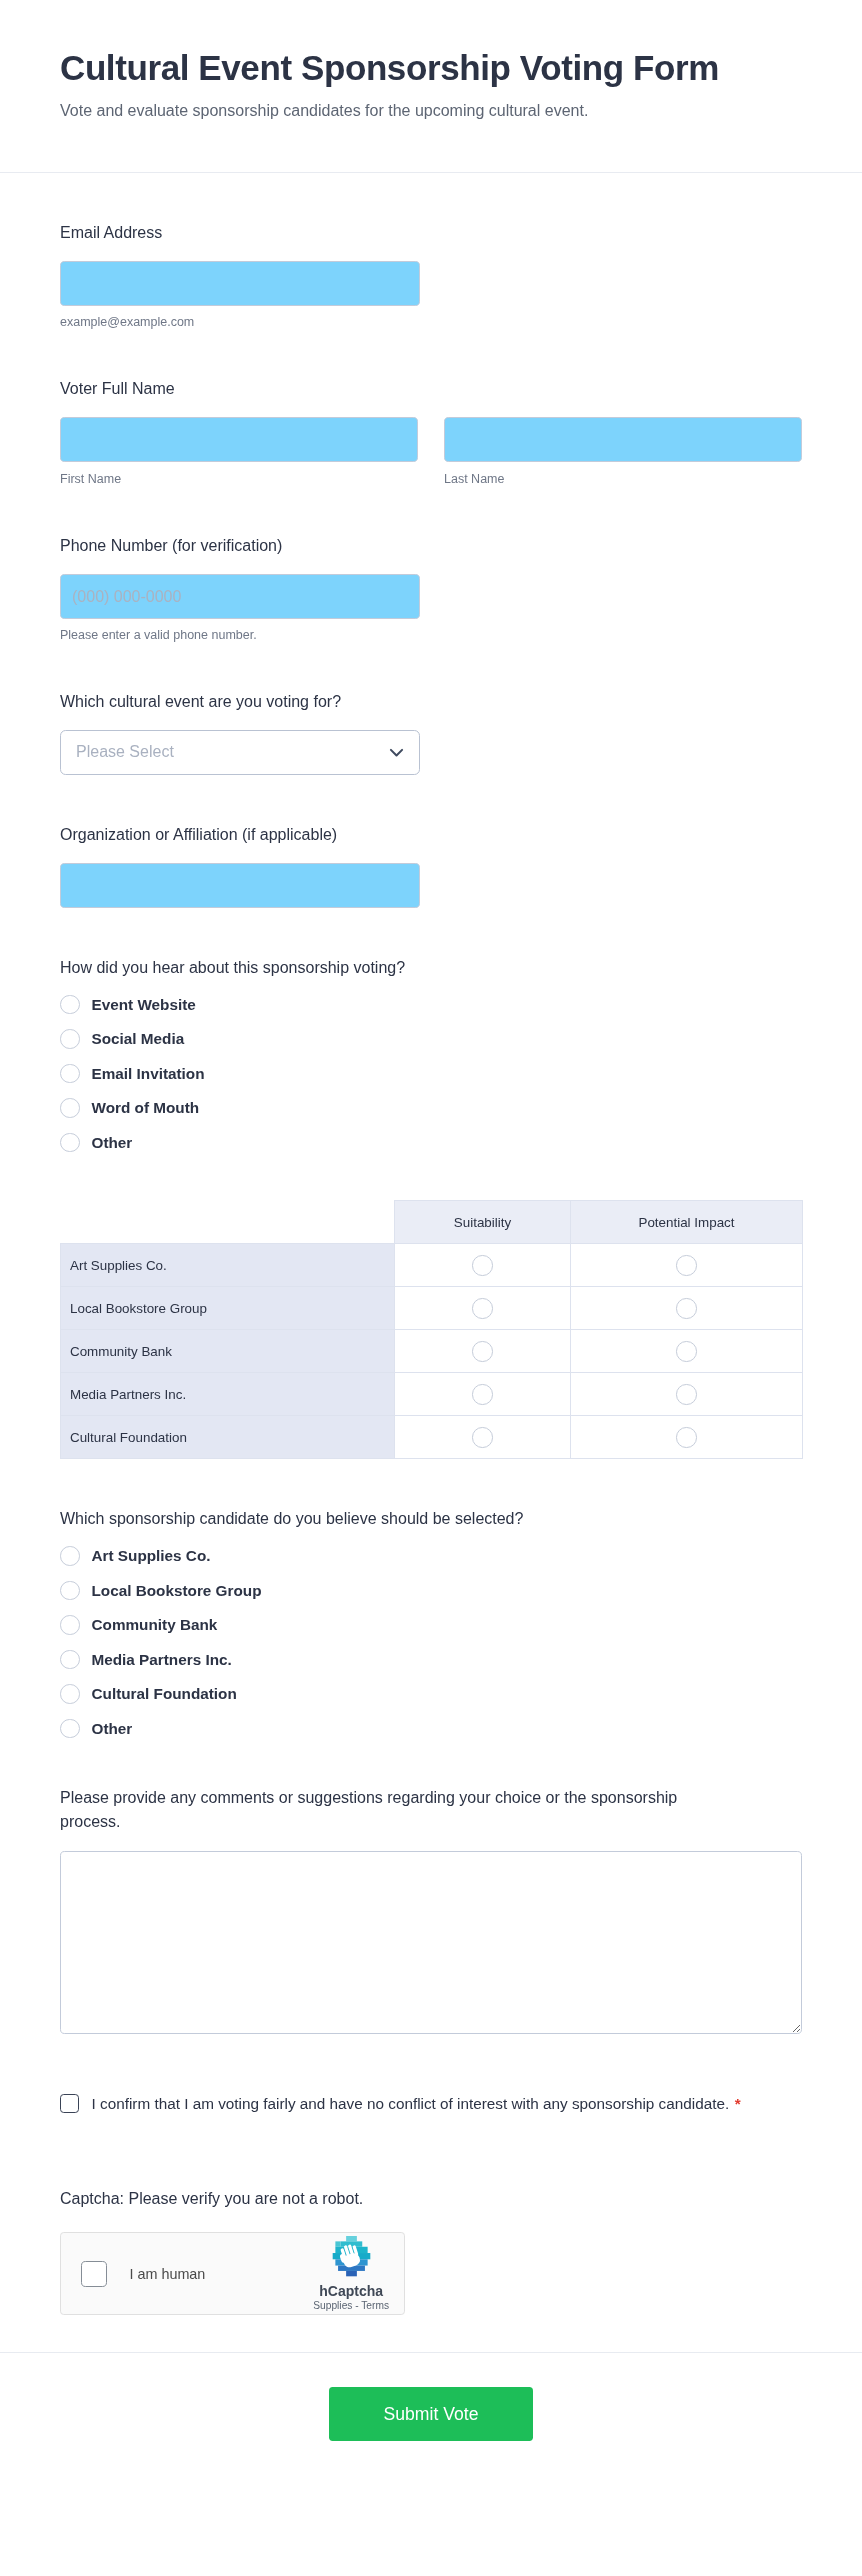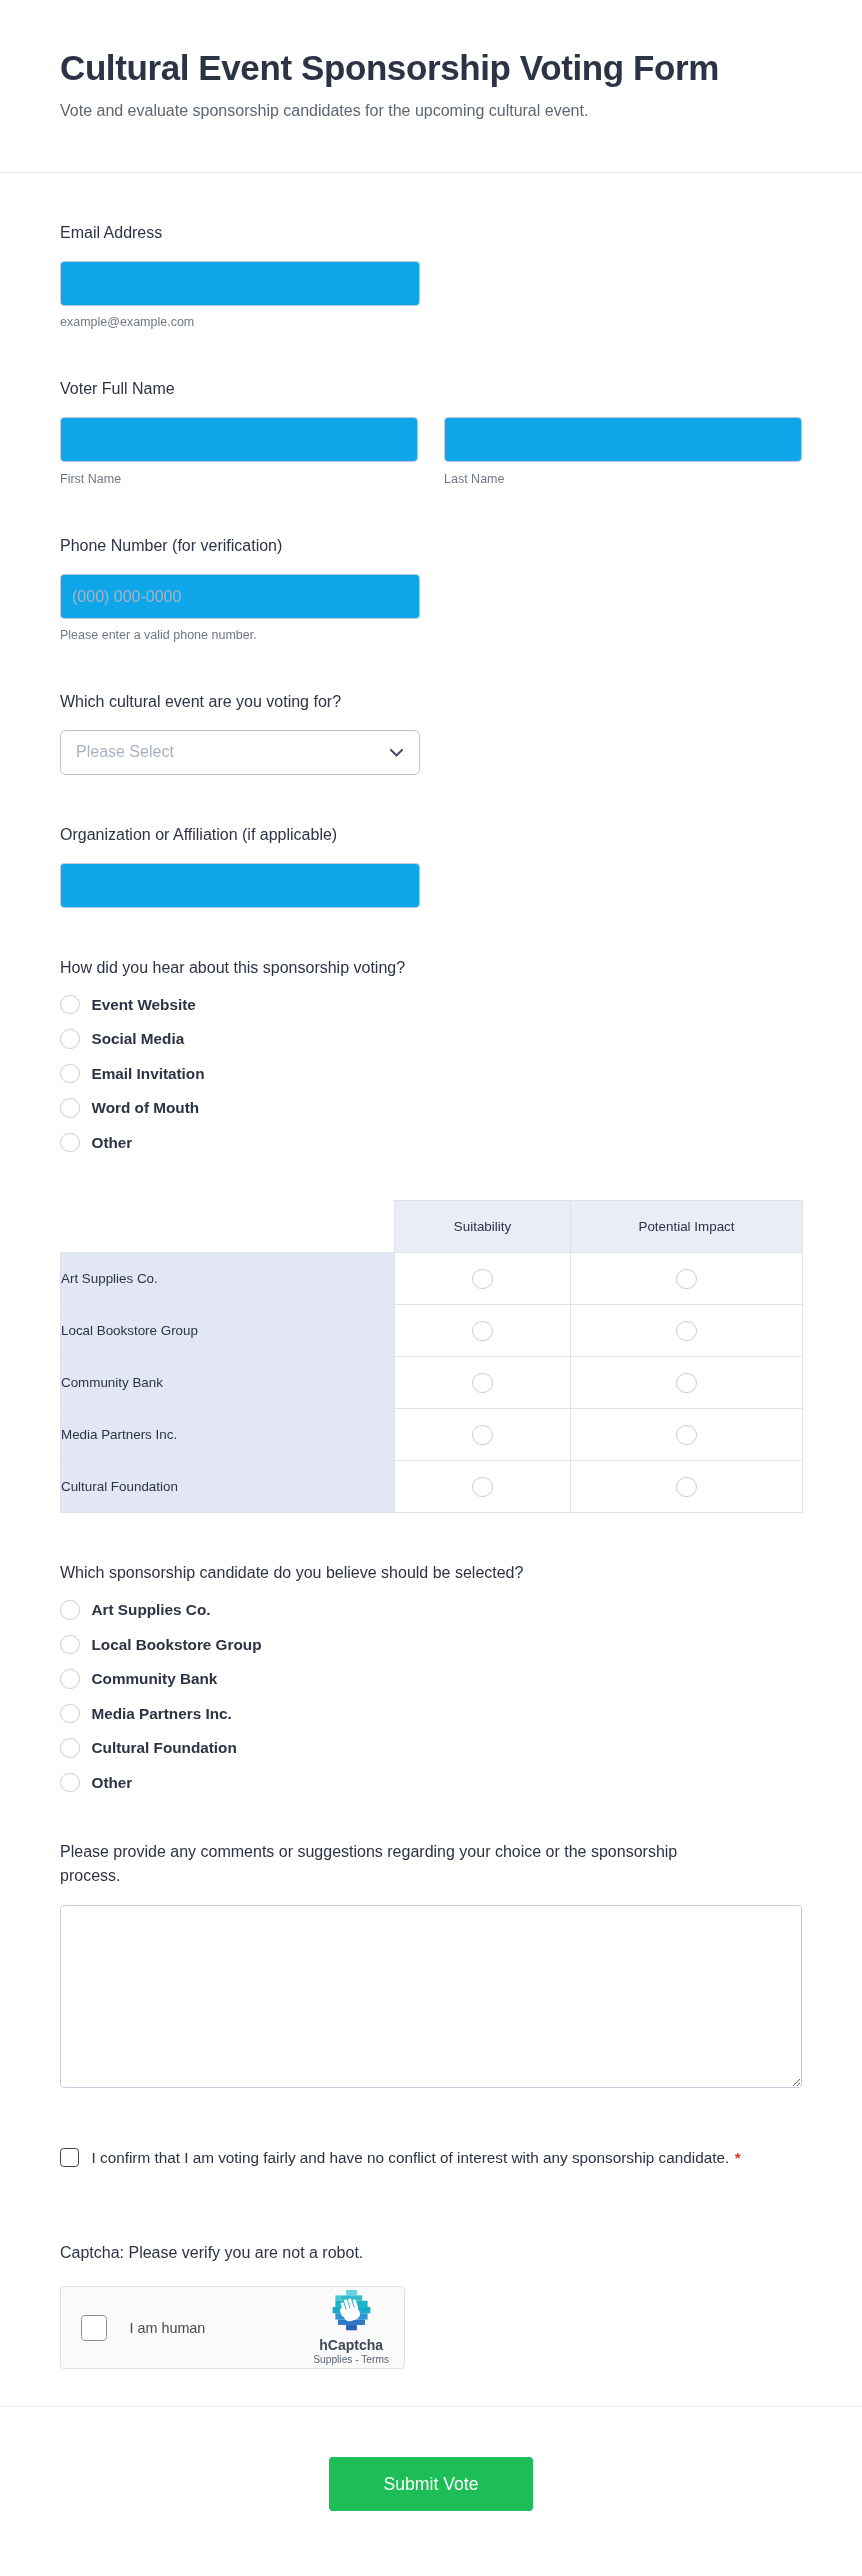--- a/index.html
+++ b/index.html
@@ -43,21 +43,21 @@
   .inputs-row { display: flex; gap: 26px; margin-top: 16px; width: 742px; }
   .inputs-row .col { flex: 1; }
   .text-input {
     width: 100%;
     height: 45px;
     border: 0.9px solid #c3cbda;
     border-radius: 4.6px;
     font-size: 15px;
     padding: 0 11px;
     color: #2c3345;
-    background: #0ea5e9;
+    background: #7dd3fc;
     outline: none;
     font-family: "Liberation Sans", sans-serif;
   }
   .text-input::placeholder { color: #aab2c1; font-size: 16px; }
   .w-half { width: 360px; margin-top: 16px; display: block; }
   .sublabel { margin-top: 9.3px; font-size: 12.5px; color: #6f7787; }
   
   .select {
     width: 360px; height: 45px;
     margin-top: 16px;
@@ -77,21 +77,21 @@
     border: 0.9px solid #c6cdda; border-radius: 50%; background: #fff;
   }
   .opt-label { font-size: 15.3px; color: #2c3345; font-weight: bold; }
   
   table.rating {
     margin-top: 18.5px;
     border-collapse: collapse;
     width: 742px;
     table-layout: fixed;
   }
-  table.rating th, table.rating td { border: 0.9px solid #dde2ee; height: 52px; padding: 0; }
+  table.rating th, table.rating td { border: 0.9px solid #dde2ee; height: 43px; padding: 9px; }
   table.rating thead th {
     background: var(--table-header-bg, #eaedf6);
     font-size: 13.4px; font-weight: 400; color: #2c3345;
   }
   table.rating thead th.corner { border: none; background: transparent; }
   td.rowlabel {
     background: var(--table-label-bg, #e3e7f3);
     font-size: 13.4px; color: #2c3345;
     padding-left: 16.7px; text-align: left; font-weight: 400;
   }
@@ -137,21 +137,21 @@
   .captcha-brand { margin-left: auto; text-align: center; line-height: 1; }
   .brand-name { font-size: 14px; font-weight: bold; color: #3f4856; margin-top: 2.8px; }
   .brand-links { font-size: 10.2px; color: #5a6472; margin-top: 2.8px; }
   
   .form-footer {
     margin-top: 37px;
     border-top: 0.9px solid var(--divider, #e9ebf1);
     padding: 34px 0 49px;
   }
   .submit-btn {
-    display: block; margin: 16px auto;
+    display: block; margin: 0 auto;
     width: 204px; height: 54px;
     background: var(--accent-green, #1dbe58);
     color: #fff; font-size: 17.6px; font-weight: 500;
     border: none; border-radius: 3.7px; cursor: pointer;
     font-family: "Liberation Sans", sans-serif;
   }
 </style>
 </head>
 <body>
 

